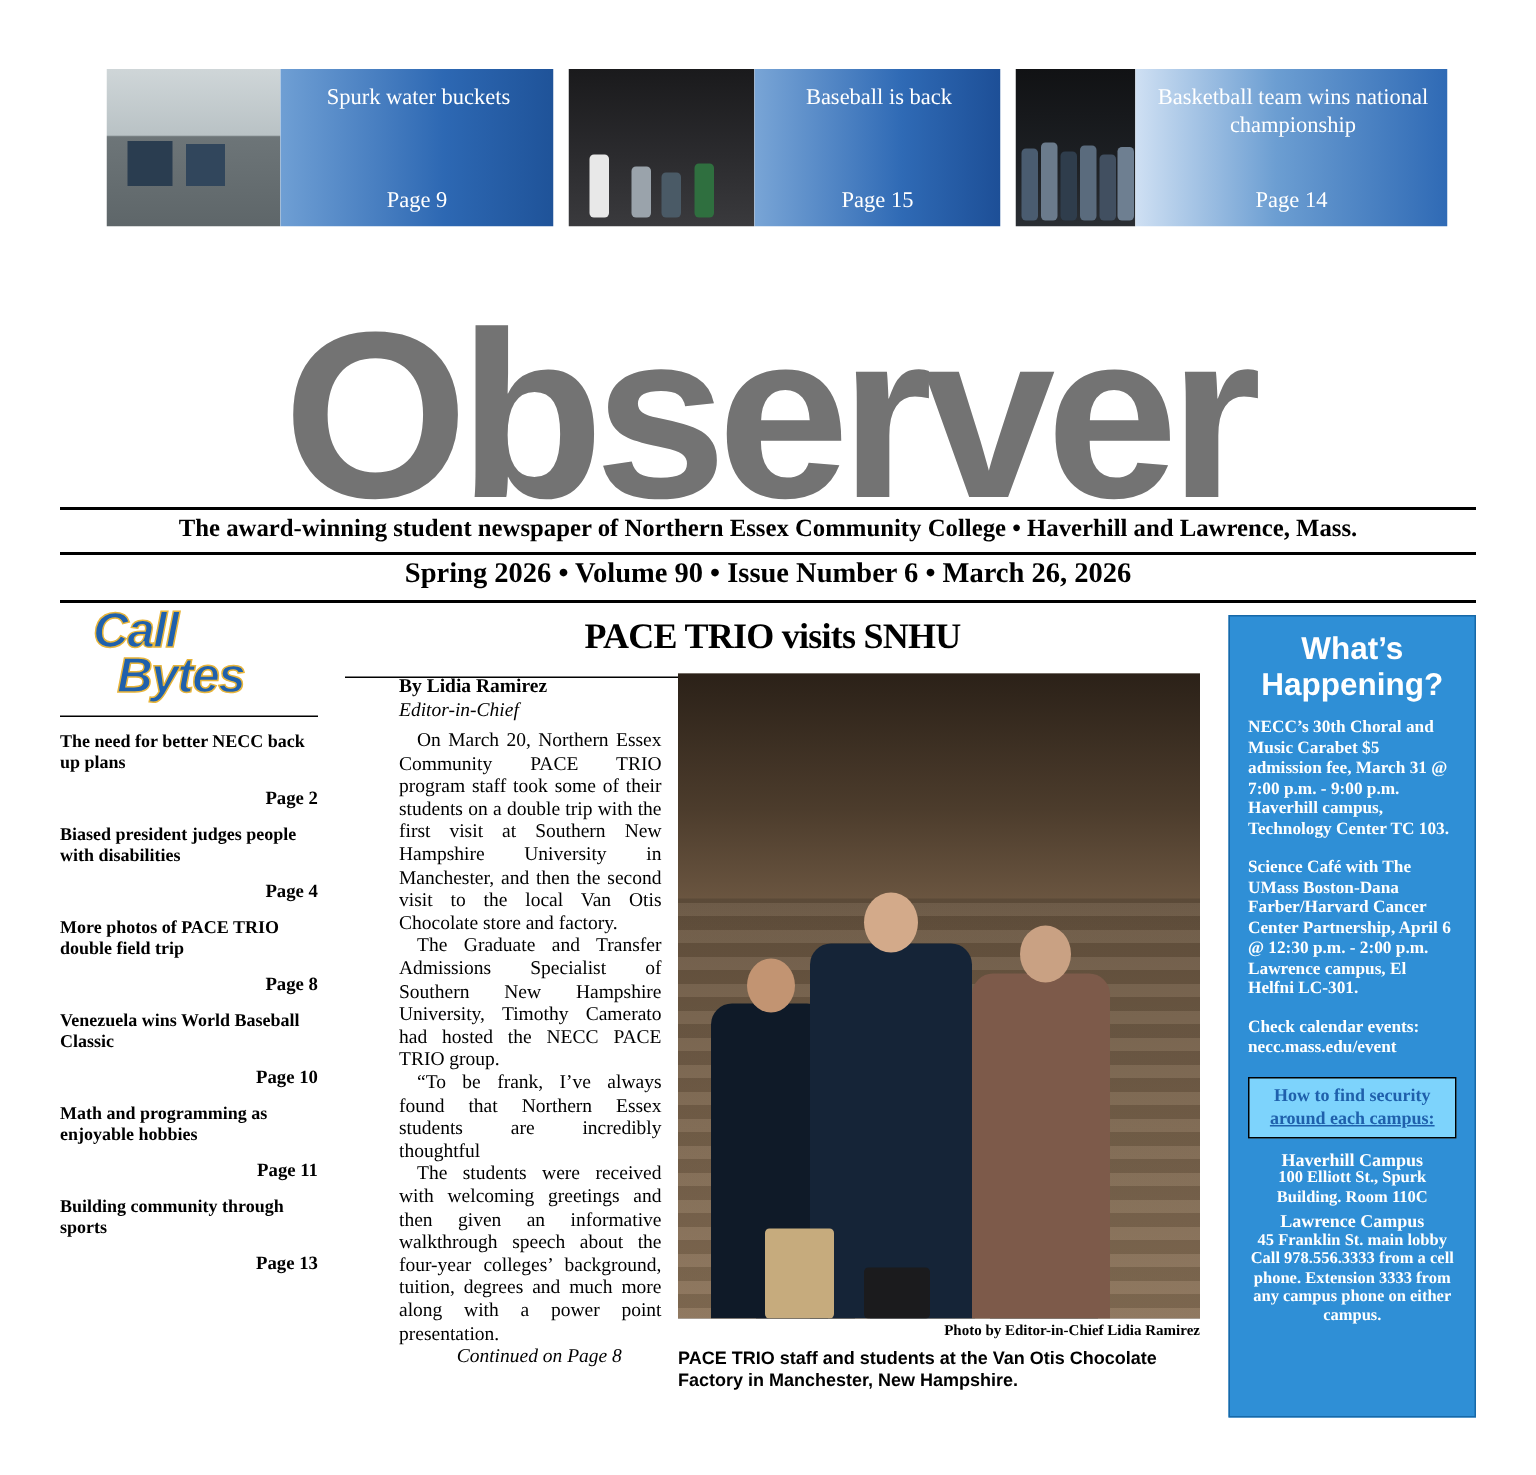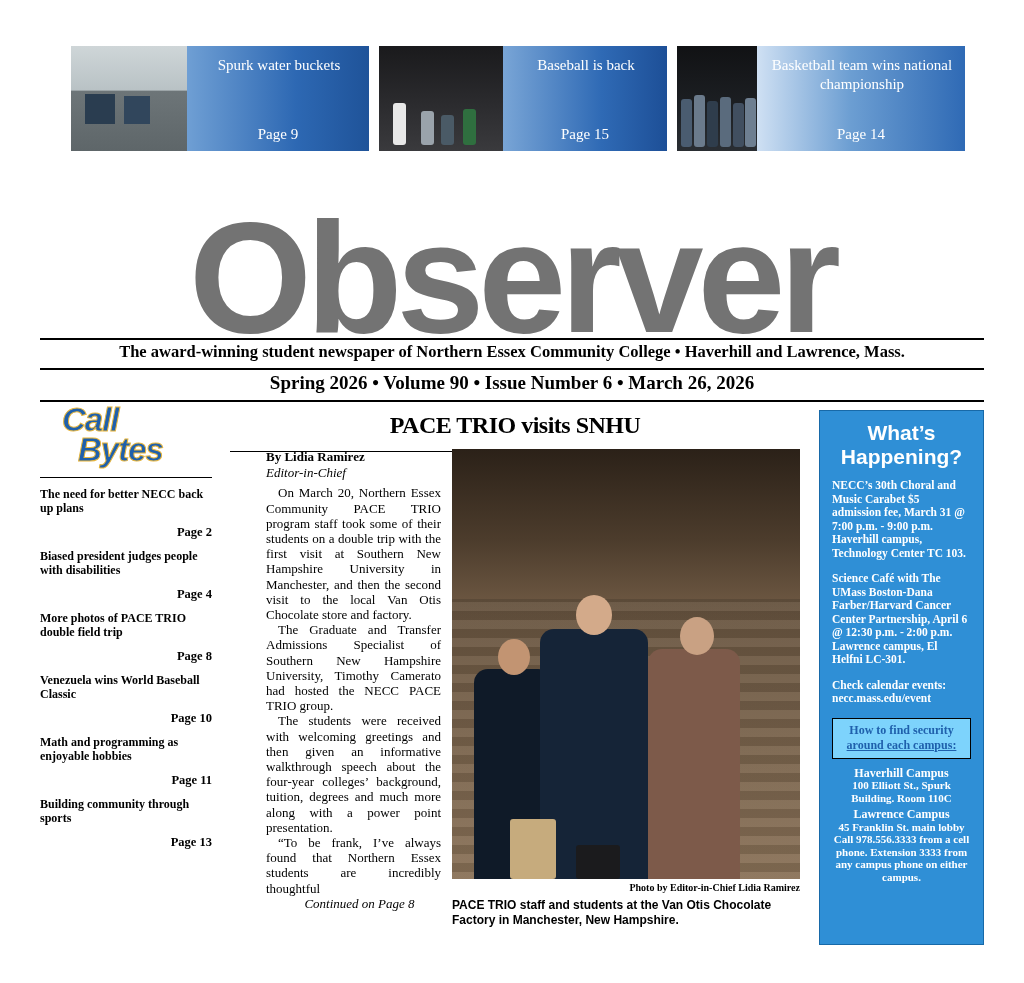--- a/index.html
+++ b/index.html
@@ -462,22 +462,22 @@
 
   <div class="col-center">
     <div class="headline">PACE TRIO visits SNHU</div>
     <div class="hl-rule"></div>
 
     <div class="story-col">
       <div class="byline">By Lidia Ramirez</div>
       <div class="byline-title">Editor-in-Chief</div>
       <p>On March 20, Northern Essex Community PACE TRIO program staff took some of their students on a double trip with the first visit at Southern New Hampshire University in Manchester, and then the second visit to the local Van Otis Chocolate store and factory.</p>
       <p>The Graduate and Transfer Admissions Specialist of Southern New Hampshire University, Timothy Camerato had hosted the NECC PACE TRIO group.</p>
+      <p>“To be frank, I’ve always found that Northern Essex students are incredibly thoughtful</p>
       <p>The students were received with welcoming greetings and then given an informative walkthrough speech about the four-year colleges’ background, tuition, degrees and much more along with a power point presentation.</p>
-      <p>“To be frank, I’ve always found that Northern Essex students are incredibly thoughtful</p>
       <p class="continued">Continued on Page 8</p>
     </div>
 
     <div class="photo-block">
       <div class="main-photo">
         <div class="mp-stair"></div>
         <div class="mp-sky"></div>
         <div class="mp-people">
 
           <div class="mp-p" style="left:52px; width:66px; height:150px; background:#1d2a3a;"></div>

